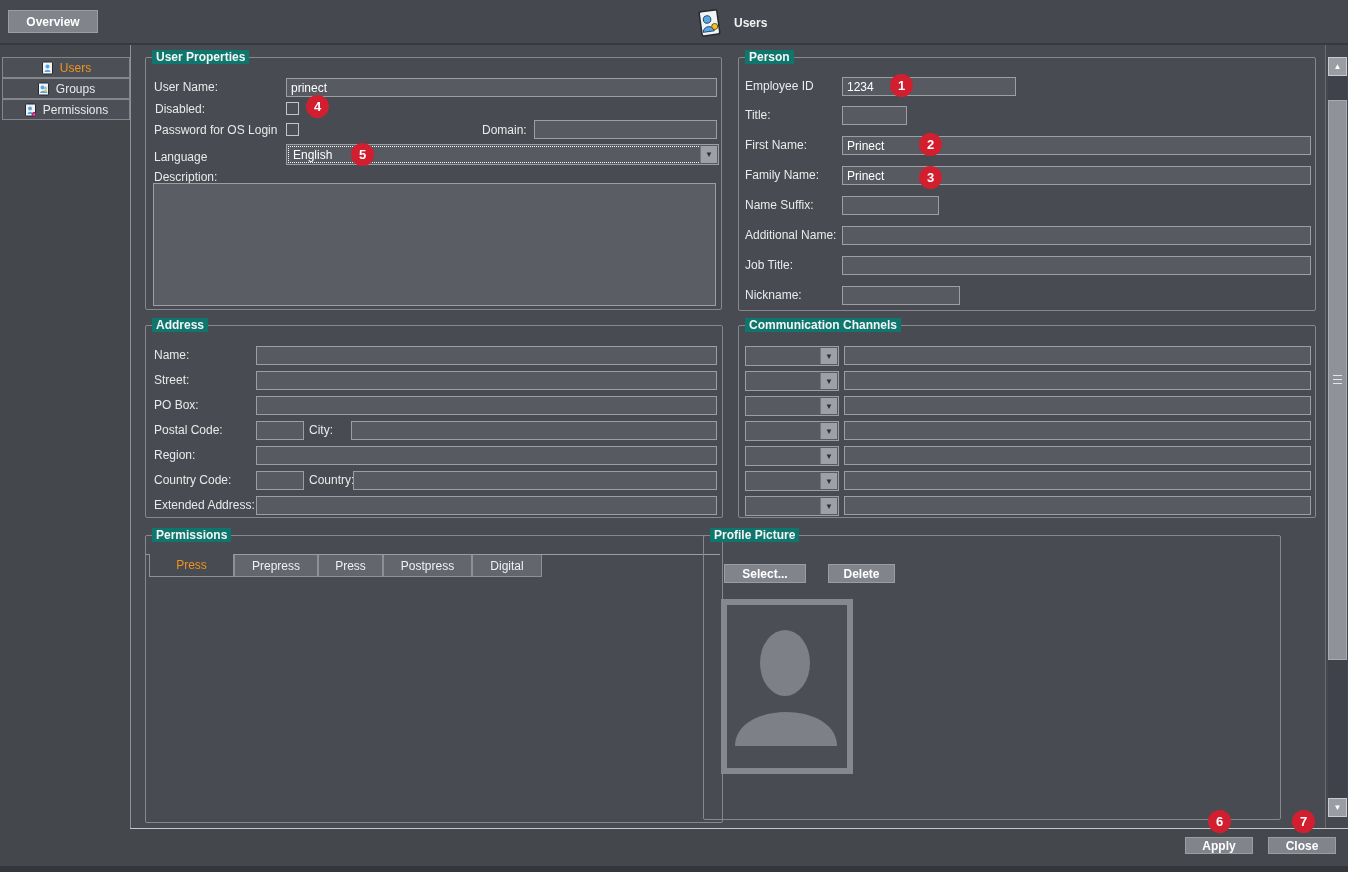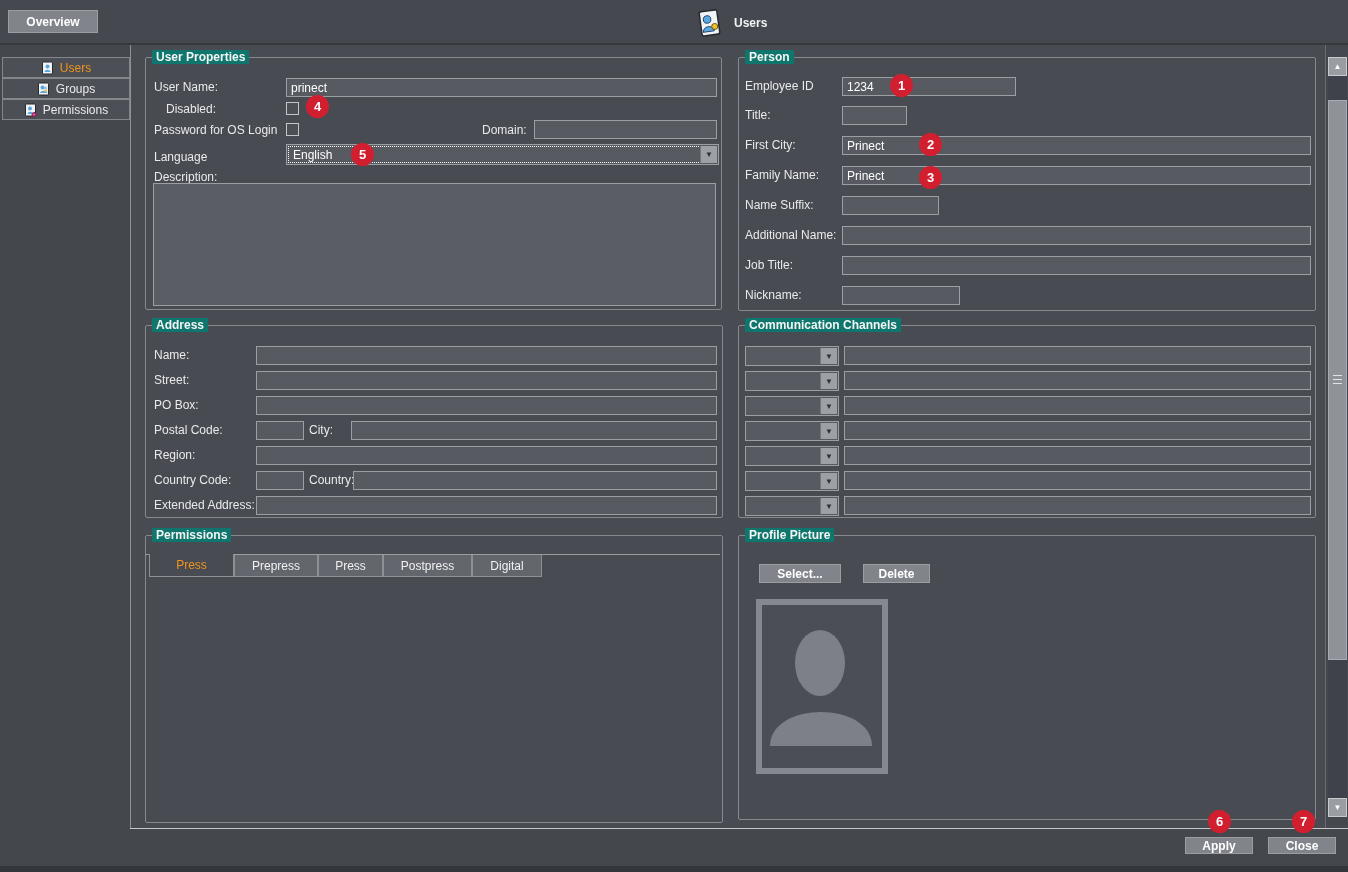--- a/index.html
+++ b/index.html
@@ -42,21 +42,21 @@
   .fs { position:absolute; border:1px solid #85888d; border-radius:2px; }
   .fs > .fs-title {
     position:absolute; top:-8px; left:6px; background:#0f766e; padding:0 4px;
     font-weight:bold; color:#f4f5f5;
   }
   .fs-user  { left:145px; top:57px;  width:577px; height:253px; }
   .fs-person{ left:738px; top:57px;  width:578px; height:254px; }
   .fs-addr  { left:145px; top:325px; width:578px; height:193px; }
   .fs-comm  { left:738px; top:325px; width:578px; height:193px; }
   .fs-perm  { left:145px; top:535px; width:578px; height:288px; }
-  .fs-pic   { left:738px; top:535px; width:578px; height:285px; }
+  .fs-pic   { left:703px; top:535px; width:578px; height:285px; }
 
   .flabel { position:absolute; height:19px; line-height:19px; color:#e9eaea; white-space:nowrap; }
   .field, textarea.field {
     position:absolute; height:19px; background:#575a61; border:1px solid #9b9ea3;
     color:#fff; font-family:"Liberation Sans",sans-serif; font-size:12px; padding:0 4px; outline:none;
   }
   textarea.field { resize:none; background:#5a5d63; padding:2px 4px; }
   .checkbox { position:absolute; width:13px; height:13px; background:#4c4f56; border:1px solid #c3c5c9; }
 
   
@@ -162,21 +162,21 @@
   </span>
   <span class="label">Permissions</span>
 </div>
 
 <div class="fs fs-user">
   <span class="fs-title">User Properties</span>
 
   <span class="flabel" style="left:8px; top:20px;">User Name:</span>
   <input class="field" style="left: 140px; top: 20px; width: 431px;" value="prinect">
 
-  <span class="flabel" style="left:20px; top:42px;">Disabled:</span>
+  <span class="flabel" style="left:9px; top:42px;">Disabled:</span>
   <span class="checkbox" style="left:140px; top:44px;"></span>
 
   <span class="flabel" style="left:8px; top:63px;">Password for OS Login</span>
   <span class="checkbox" style="left:140px; top:65px;"></span>
   <span class="flabel" style="left:336px; top:63px;">Domain:</span>
   <input class="field" style="left: 388px; top: 62px; width: 183px;" value="">
 
   <span class="flabel" style="left:8px; top:90px;text-align:center;">Language</span>
   <div class="combo focused" style="left:140px; top:86px; width:433px; height:21px;">
     <span class="val">English</span>
@@ -189,21 +189,21 @@
 
 <div class="fs fs-person">
   <span class="fs-title">Person</span>
 
   <span class="flabel" style="left:6px; top:19px;">Employee ID</span>
   <input class="field" style="left: 103px; top: 19px; width: 174px;" value="1234">
 
   <span class="flabel" style="left:6px; top:48px;">Title:</span>
   <input class="field" style="left: 103px; top: 48px; width: 65px;" value="">
 
-  <span class="flabel" style="left:6px; top:78px;">First City:</span>
+  <span class="flabel" style="left:6px; top:78px;">First Name:</span>
   <input class="field" style="left: 103px; top: 78px; width: 469px;" value="Prinect">
 
   <span class="flabel" style="left:6px; top:108px;">Family Name:</span>
   <input class="field" style="left: 103px; top: 108px; width: 469px;" value="Prinect">
 
   <span class="flabel" style="left:6px; top:138px;">Name Suffix:</span>
   <input class="field" style="left: 103px; top: 138px; width: 97px;" value="">
 
   <span class="flabel" style="left:6px; top:168px;">Additional Name:</span>
   <input class="field" style="left: 103px; top: 168px; width: 469px;" value="">

